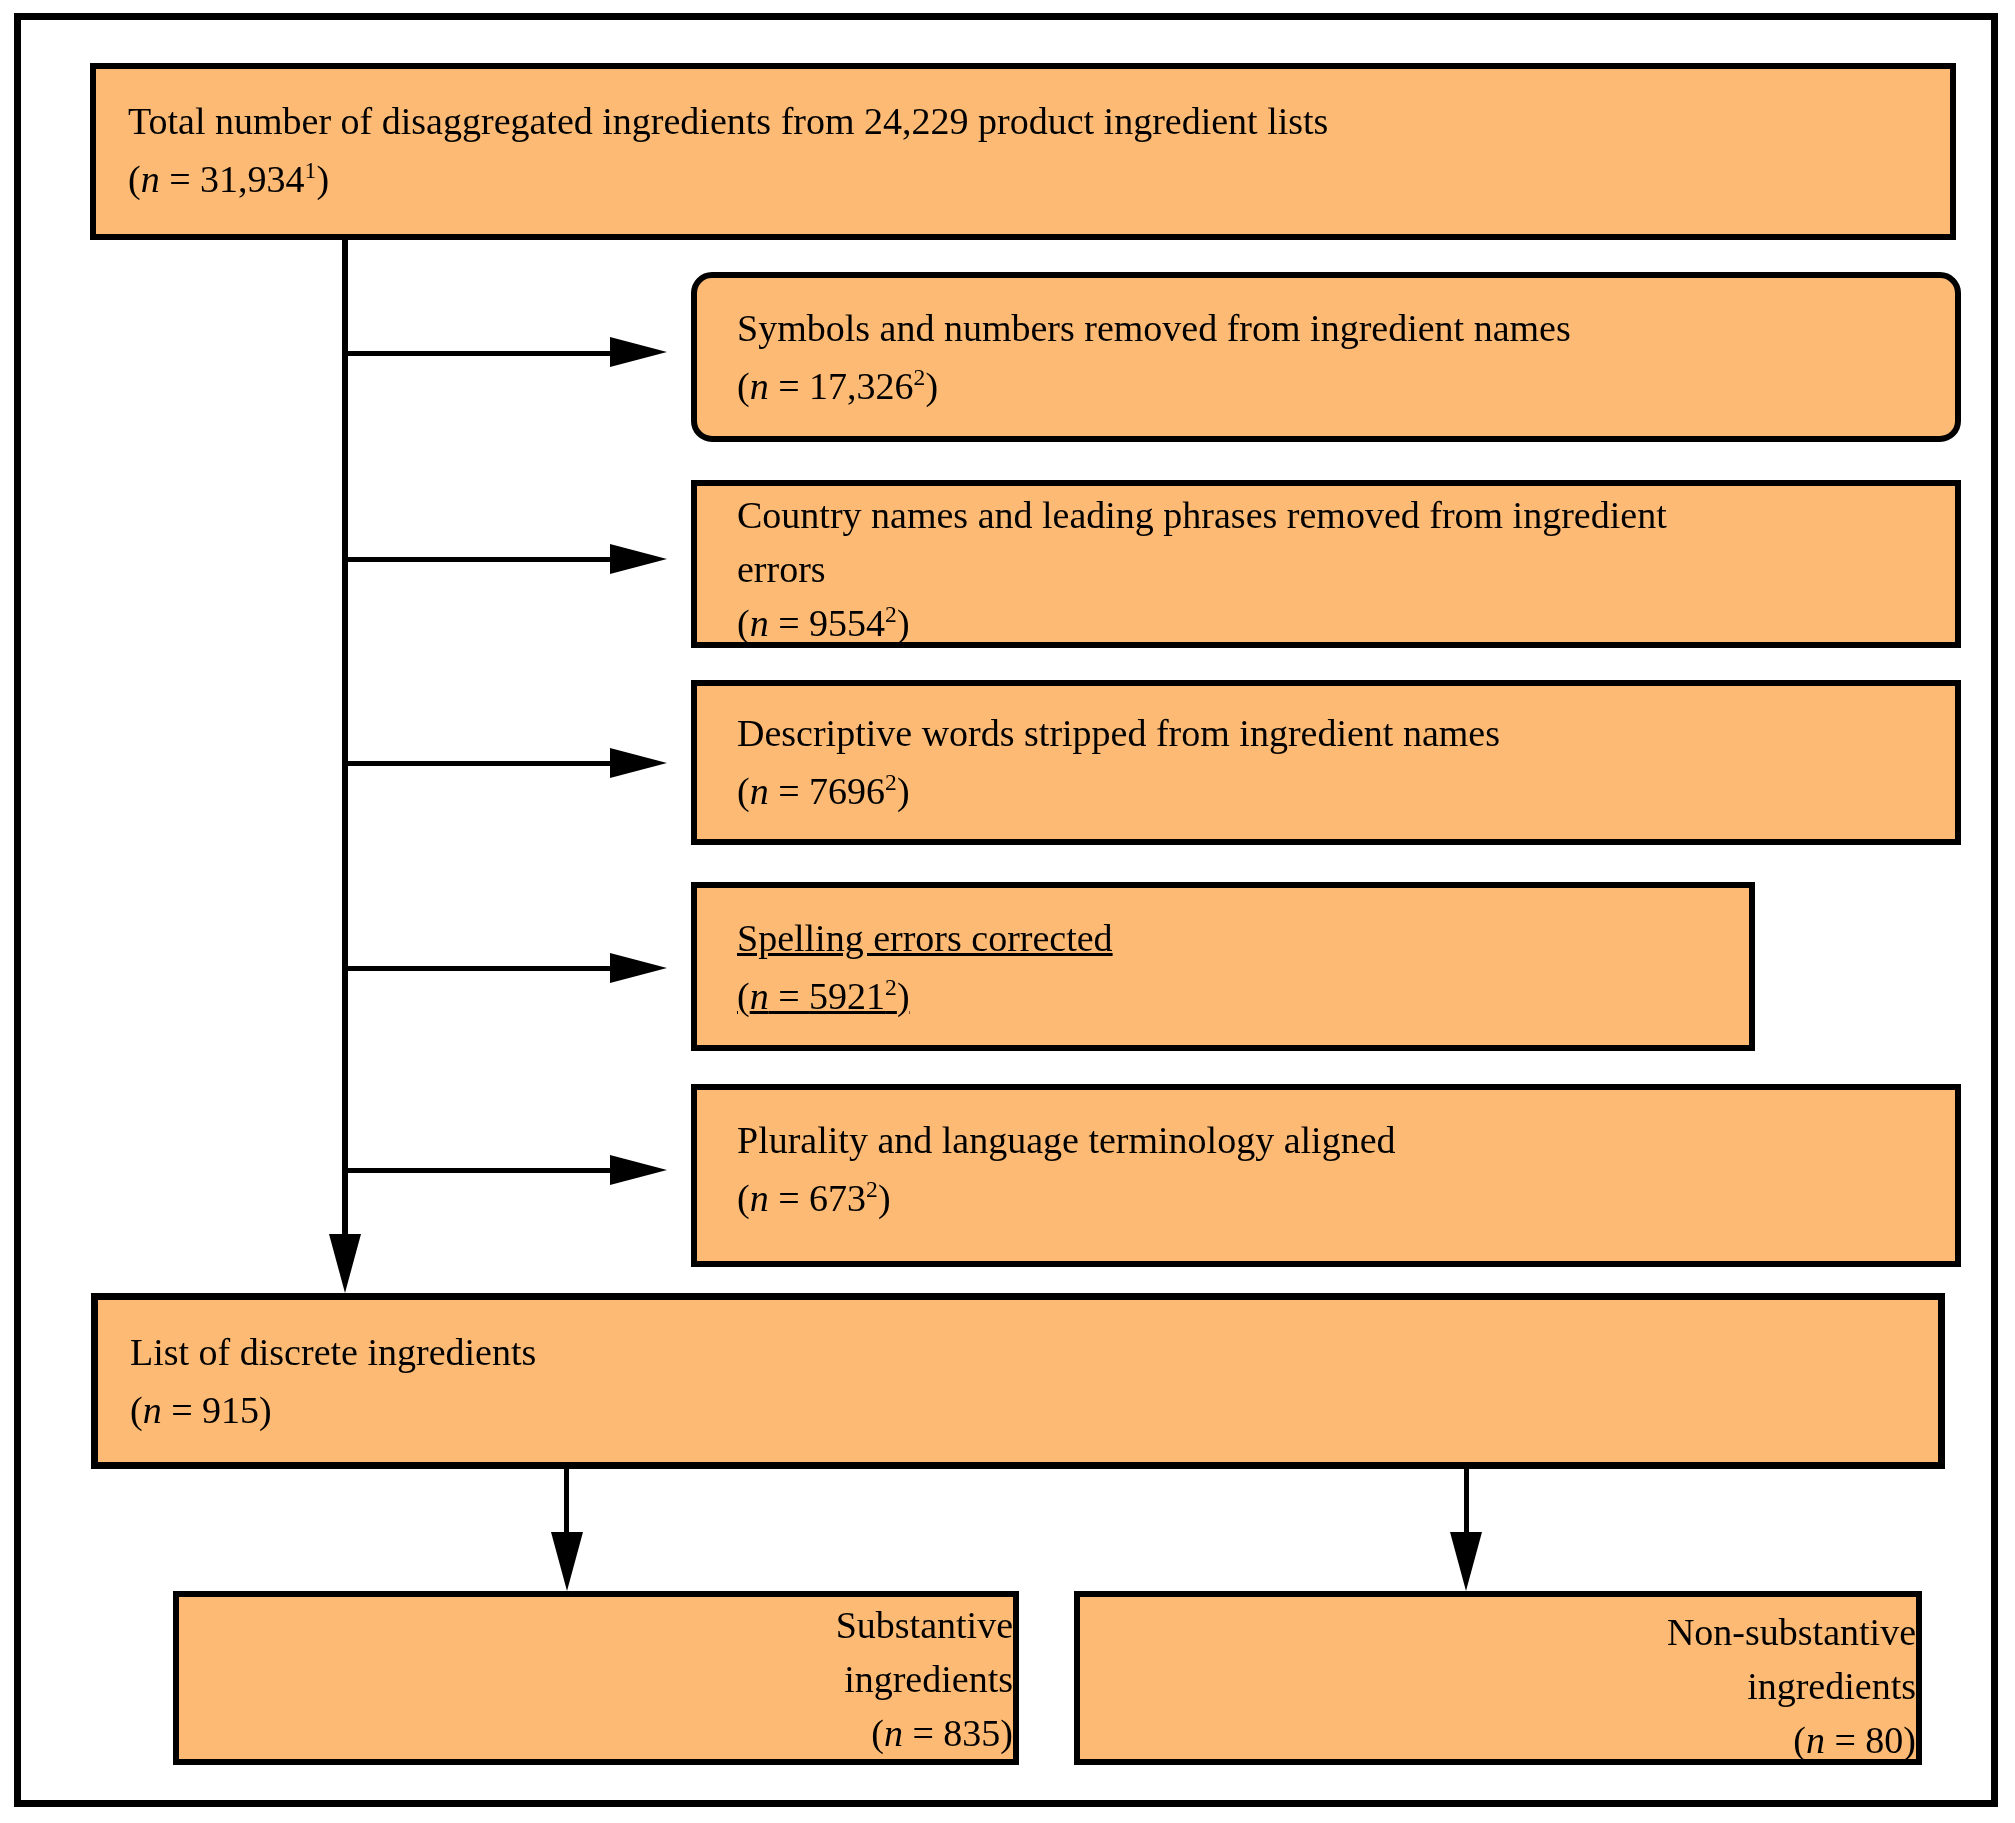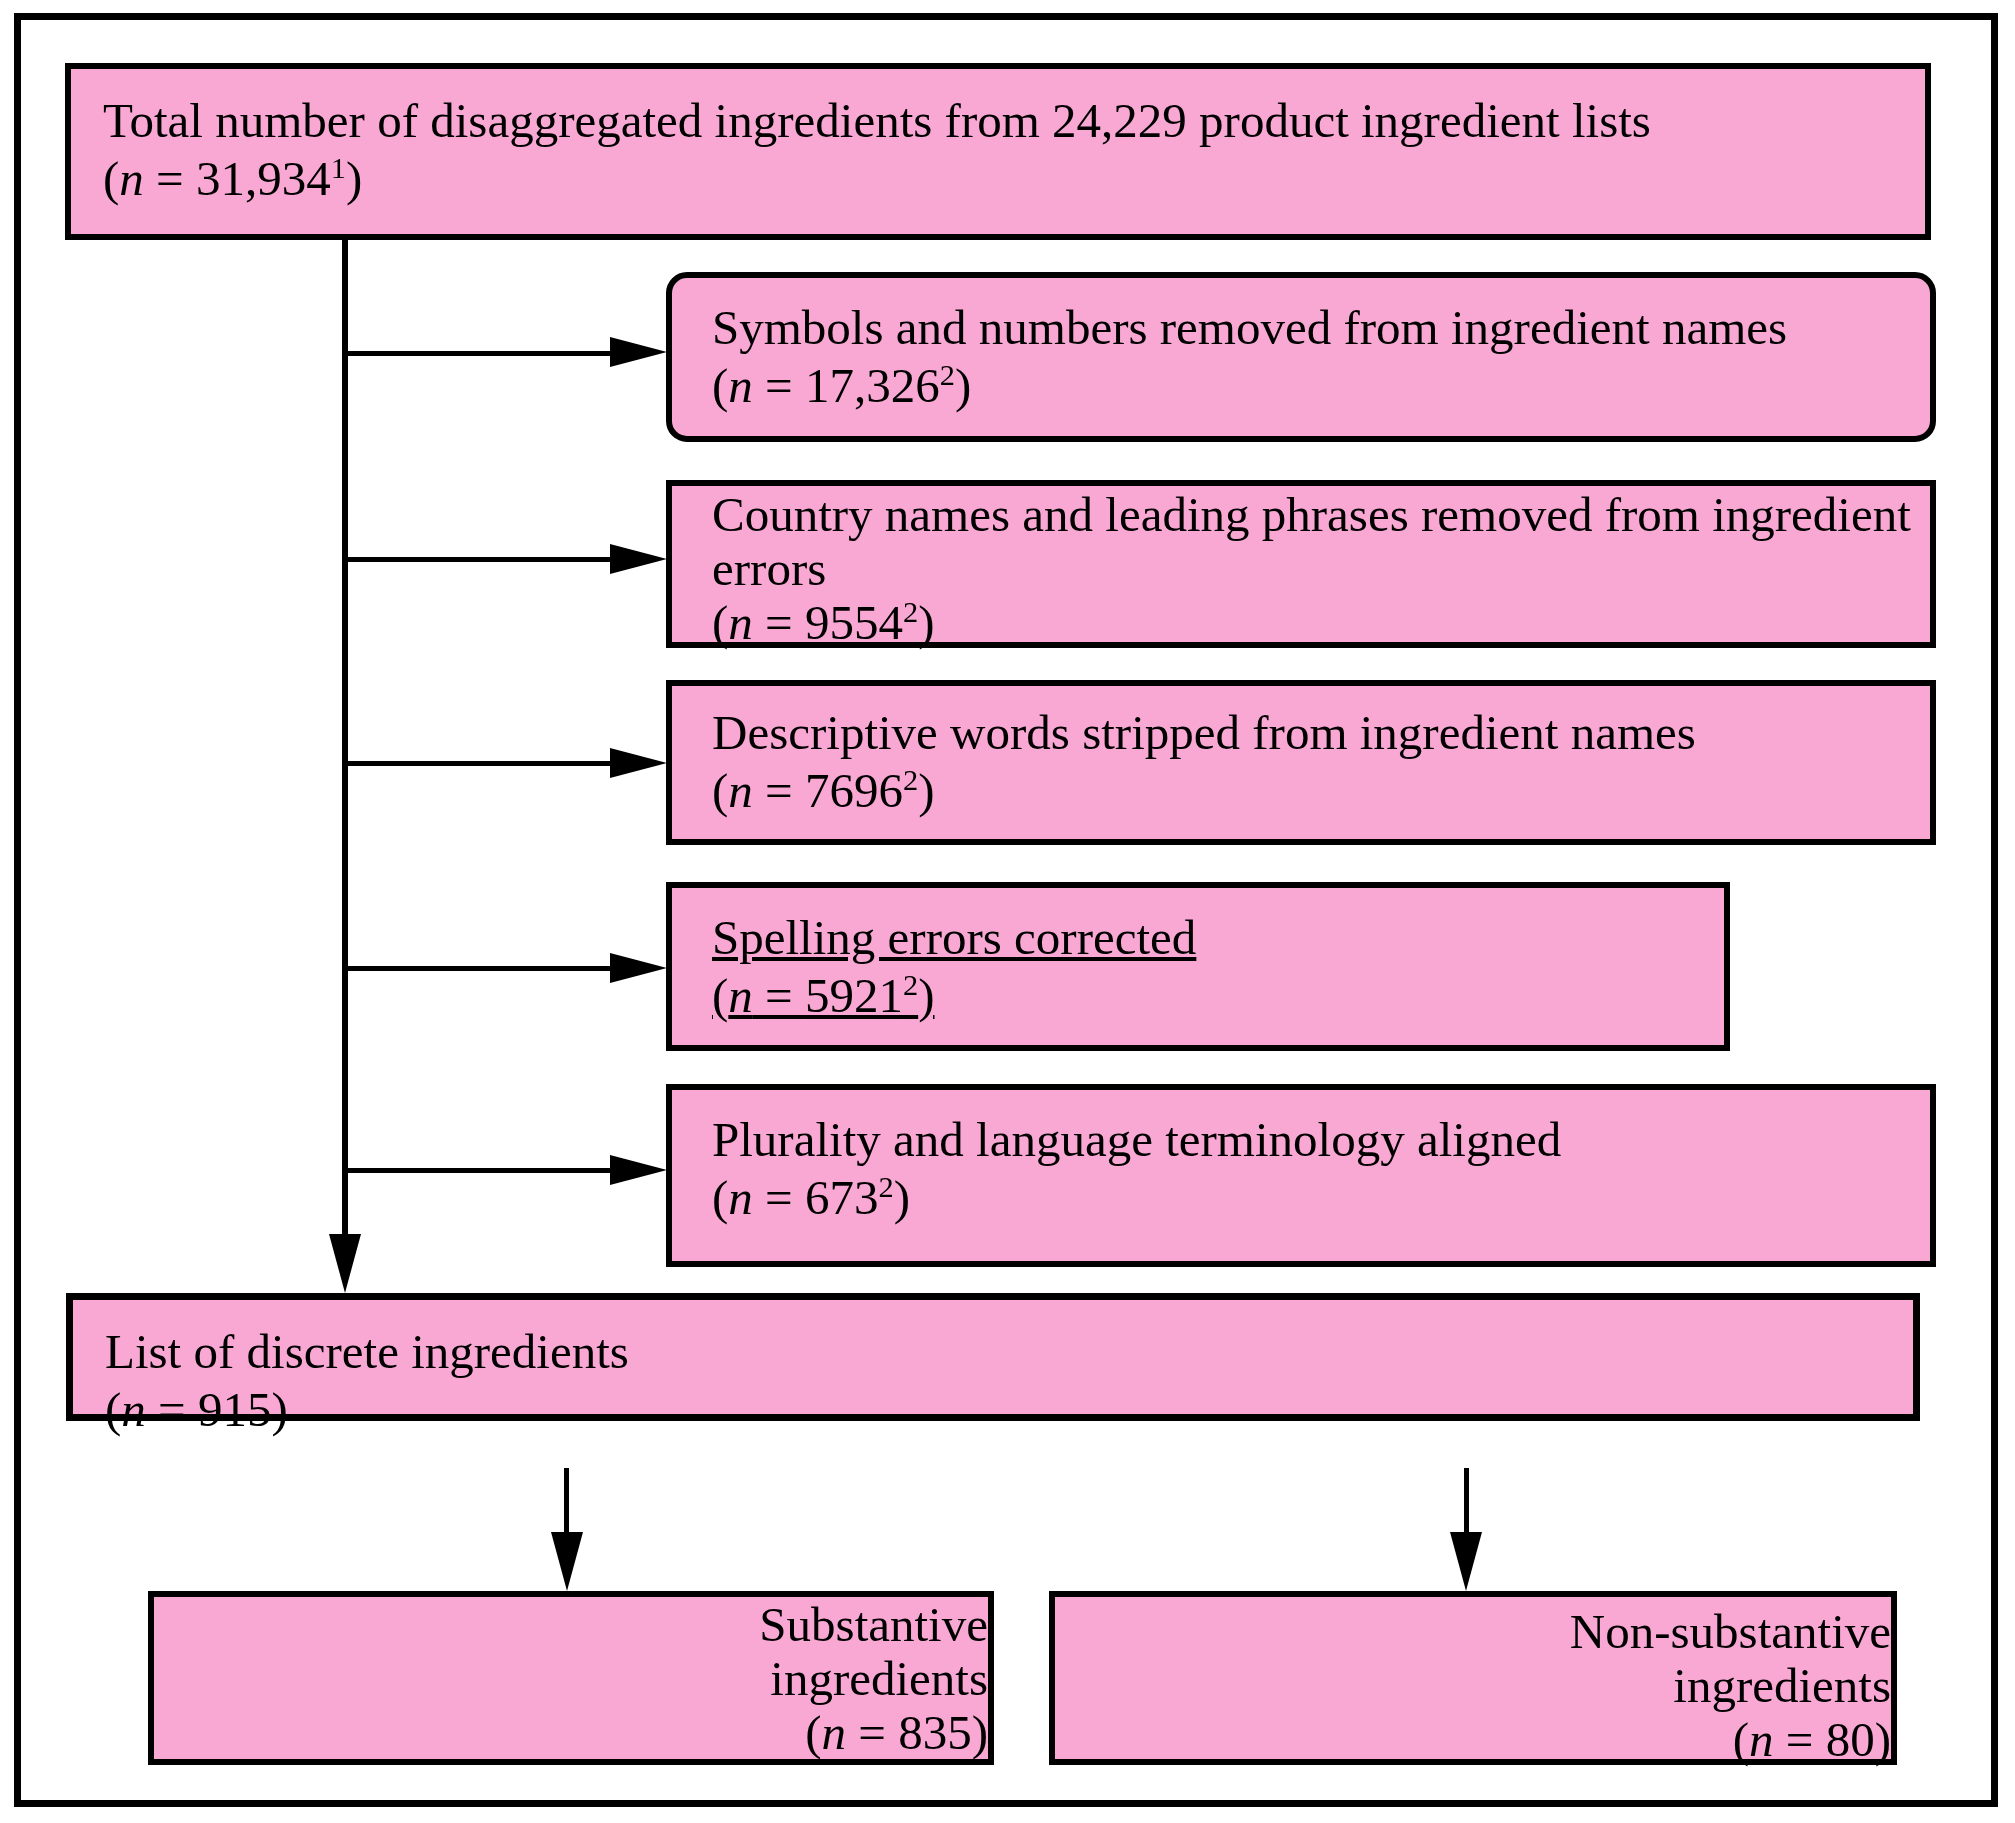--- a/index.html
+++ b/index.html
@@ -12,25 +12,26 @@
   }
   .frame{
     position:absolute;
     border:7.5px solid #000;
     background:transparent;
     box-sizing:border-box;
   }
   .box{
     position:absolute;
     border:6.3px solid #000;
-    background:#f9a8d4;
+    background:#fdba74;
     box-sizing:border-box;
-    font-size:49px;
+    font-size:38px;
     line-height:58px;
     color:#000;
+    margin-left:25px;
   }
   .box .tline{white-space:nowrap;}
   .tight{line-height:54px;}
   .center{text-align:right;line-height:54px;}
   i{font-style:italic;}
   sup{font-size:0.62em;vertical-align:super;line-height:0;}
   .vline,.hline{position:absolute;background:#000;}
   .arrow-right{
     position:absolute;width:0;height:0;
     border-top:15.6px solid transparent;
@@ -88,21 +89,21 @@
     <div class="tline"><span>(</span><i>n</i><span> = </span><span>5921</span><sup>2</sup><span>)</span></div>
   </div>
 
   <div class="hline" style="left:342px;top:1168px;width:272px;height:5.2px;"></div>
   <div class="arrow-right" style="left:610px;top:1155px;"></div>
   <div class="box" style="left:666px;top:1084px;width:1270px;height:183px;padding:21px 17.3px 0 40px;">
     <div class="tline">Plurality and language terminology aligned</div>
     <div class="tline"><span>(</span><i>n</i><span> = </span><span>673</span><sup>2</sup><span>)</span></div>
   </div>
 
-  <div class="box" style="left:66px;top:1293px;width:1854px;height:128px;padding:23px 23px 0 32px;border-width:7.5px;">
+  <div class="box" style="left:66px;top:1293px;width:1854px;height:176px;padding:23px 23px 0 32px;border-width:7.5px;">
     <div class="tline">List of discrete ingredients</div>
     <div class="tline"><span>(</span><i>n</i><span> = </span><span>915</span><sup></sup><span>)</span></div>
   </div>
 
   <div class="vline" style="left:564px;top:1468px;width:5.2px;height:69px;"></div>
   <div class="arrow-down" style="left:551px;top:1532px;"></div>
 
   <div class="vline" style="left:1464px;top:1468px;width:5.2px;height:69px;"></div>
   <div class="arrow-down" style="left:1450px;top:1532px;"></div>
 

